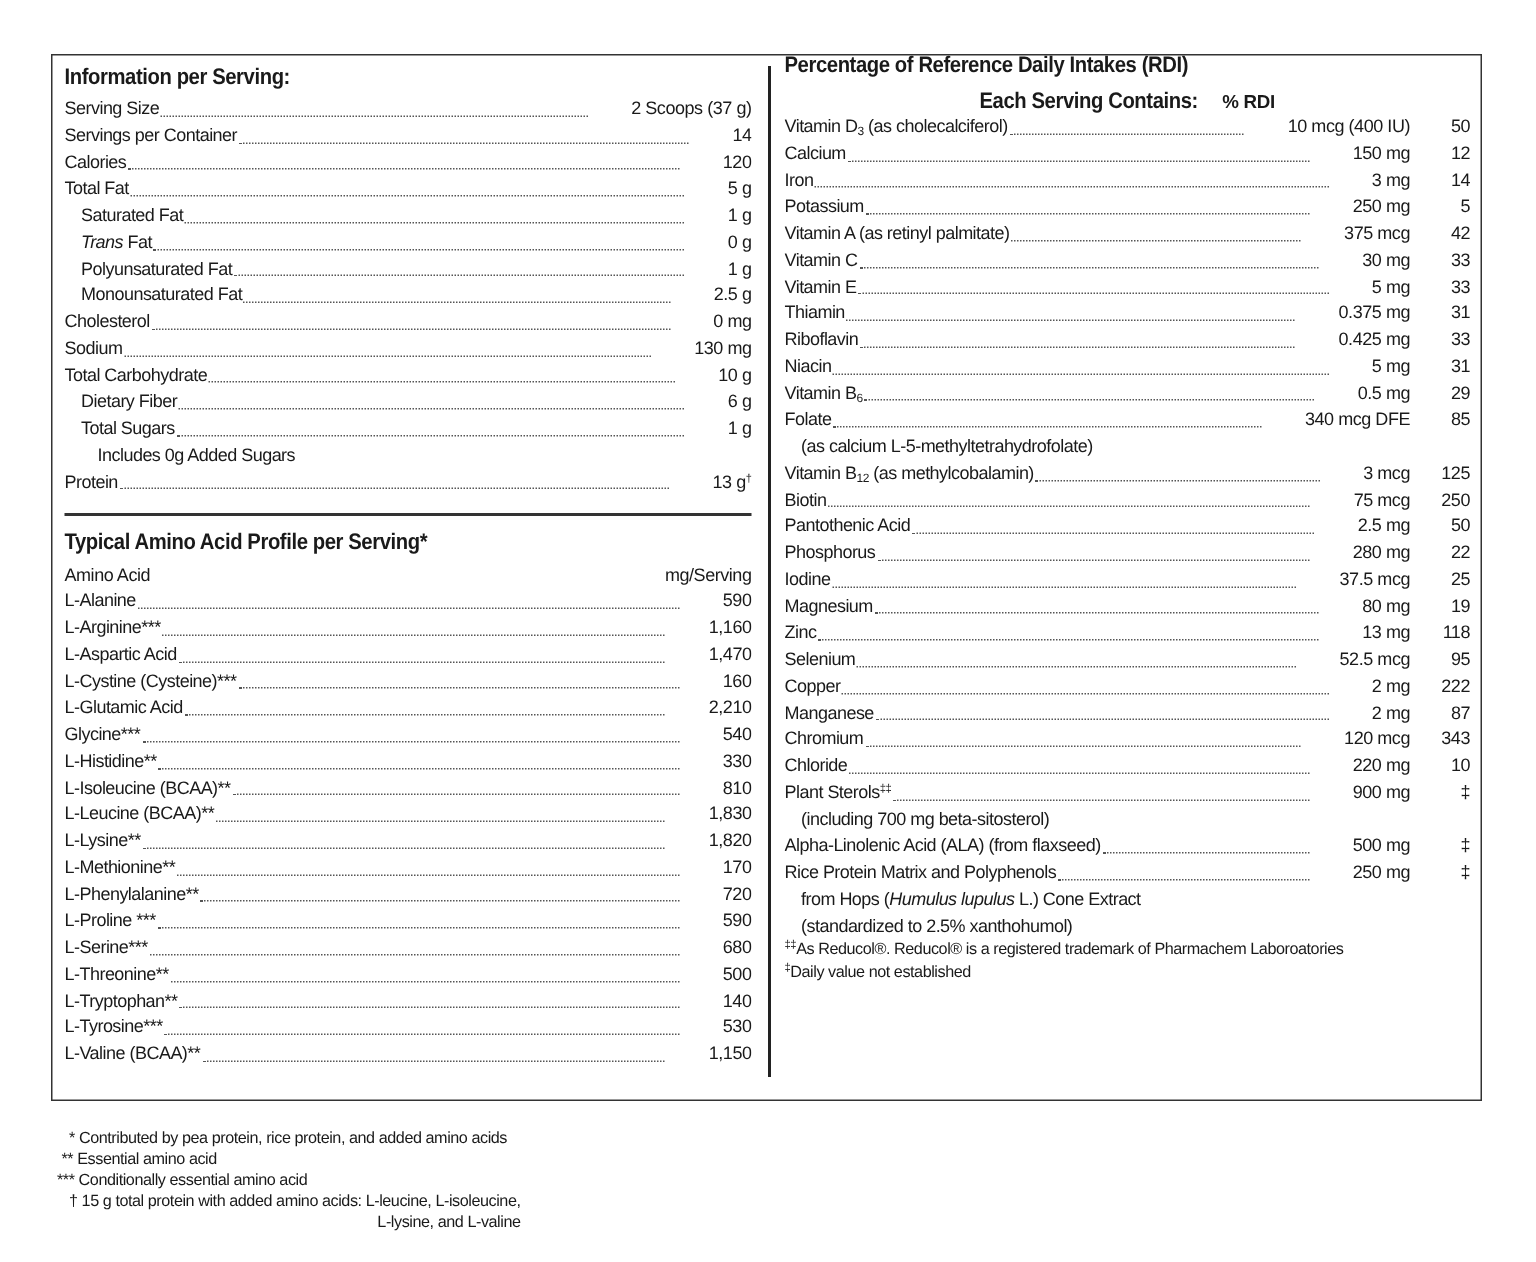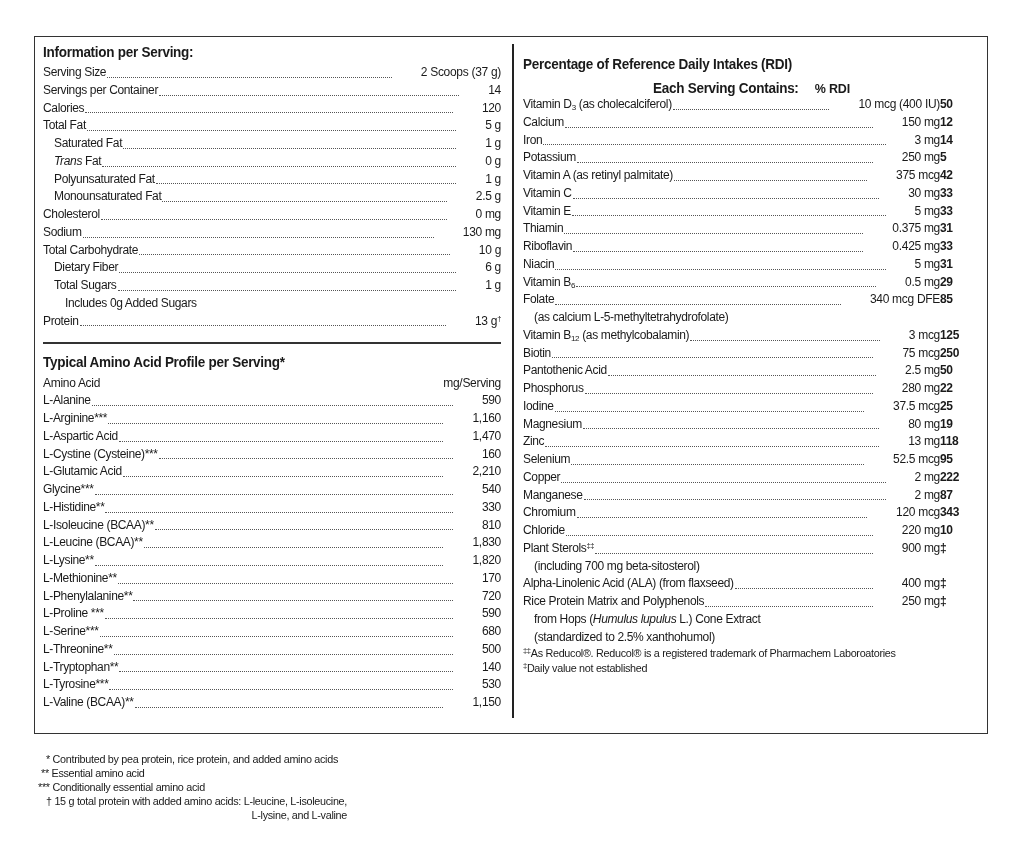--- a/index.html
+++ b/index.html
@@ -7,39 +7,39 @@
   body { font-family: "Liberation Sans", sans-serif; color: #1a1a1a; position: relative; }
 
   .panel {
     position: absolute; left: 34px; top: 36px; width: 954px; height: 698px;
     border: 1.5px solid #333;
   }
   .vdivider {
     position: absolute; left: 512px; top: 44px; width: 1.5px; height: 674px; background: #222;
   }
   .col-left { position: absolute; left: 43px; top: 40px; width: 458px; }
-  .col-right { position: absolute; left: 523px; top: 52px; width: 457px; }
+  .col-right { position: absolute; left: 523px; top: 32px; width: 457px; }
 
   .heading {
     font-family: "Liberation Sans", sans-serif;
     font-weight: bold; font-size: 15px; letter-spacing: -0.3px;
     transform: scaleX(0.9); transform-origin: left center;
     height: 24px; line-height: 24px; white-space: nowrap; color: #1a1a1a;
   }
   .row {
     display: flex; align-items: baseline; height: 17.75px; line-height: 17.75px;
     font-size: 12px; white-space: nowrap; overflow: hidden;
   }
   .row .lbl { flex: 0 0 auto; letter-spacing: -0.35px; }
   .row .dots {
     flex: 1 1 auto; overflow: hidden; margin: 0 1px;
     border-bottom: 1.2px dotted #555; height: 1px; align-self: flex-end; margin-bottom: 4px;
   }
   .row .val { flex: 0 0 auto; letter-spacing: -0.3px; margin-left: 28px; }
-  .row .pct { flex: 0 0 40px; text-align: left; letter-spacing: -0.3px; font-weight: bold; }
+  .row .pct { flex: 0 0 40px; text-align: right; letter-spacing: -0.3px; }
   .indent1 { padding-left: 11px; }
   .indent2 { padding-left: 22px; }
   .hrule { height: 2px; background: #333; margin: 12px 0 6px 0; width: 458px; }
   .colhdr { display: flex; justify-content: space-between; font-size: 12px; height: 18px; line-height: 18px; letter-spacing: -0.3px; }
   .subhead { display: flex; justify-content: center; align-items: baseline; height: 20px; }
   .subhead .pcthdr { font-weight: bold; font-size: 12.5px; letter-spacing: -0.2px; }
   sub { font-size: 8px; vertical-align: -2px; line-height: 0; }
   sup { font-size: 7.5px; vertical-align: 4px; line-height: 0; }
   em { font-style: italic; }
   .foot-right { font-size: 10.8px; line-height: 15px; letter-spacing: -0.3px; }
@@ -393,21 +393,21 @@
         <span class="dots"></span>
         <span class="val">900 mg</span>
         <span class="pct">‡</span>
       </div>
       <div class="row indent1">
         <span class="lbl"><span>(including 700 mg beta-sitosterol)</span></span>
       </div>
       <div class="row">
         <span class="lbl"><span>Alpha-Linolenic Acid (ALA) (from flaxseed)</span></span>
         <span class="dots"></span>
-        <span class="val">400 mg</span>
+        <span class="val">500 mg</span>
         <span class="pct">‡</span>
       </div>
       <div class="row">
         <span class="lbl"><span>Rice Protein Matrix and Polyphenols</span></span>
         <span class="dots"></span>
         <span class="val">250 mg</span>
         <span class="pct">‡</span>
       </div>
       <div class="row indent1">
         <span class="lbl"><span>from Hops (</span><em>Humulus lupulus</em><span> L.) Cone Extract</span></span>

